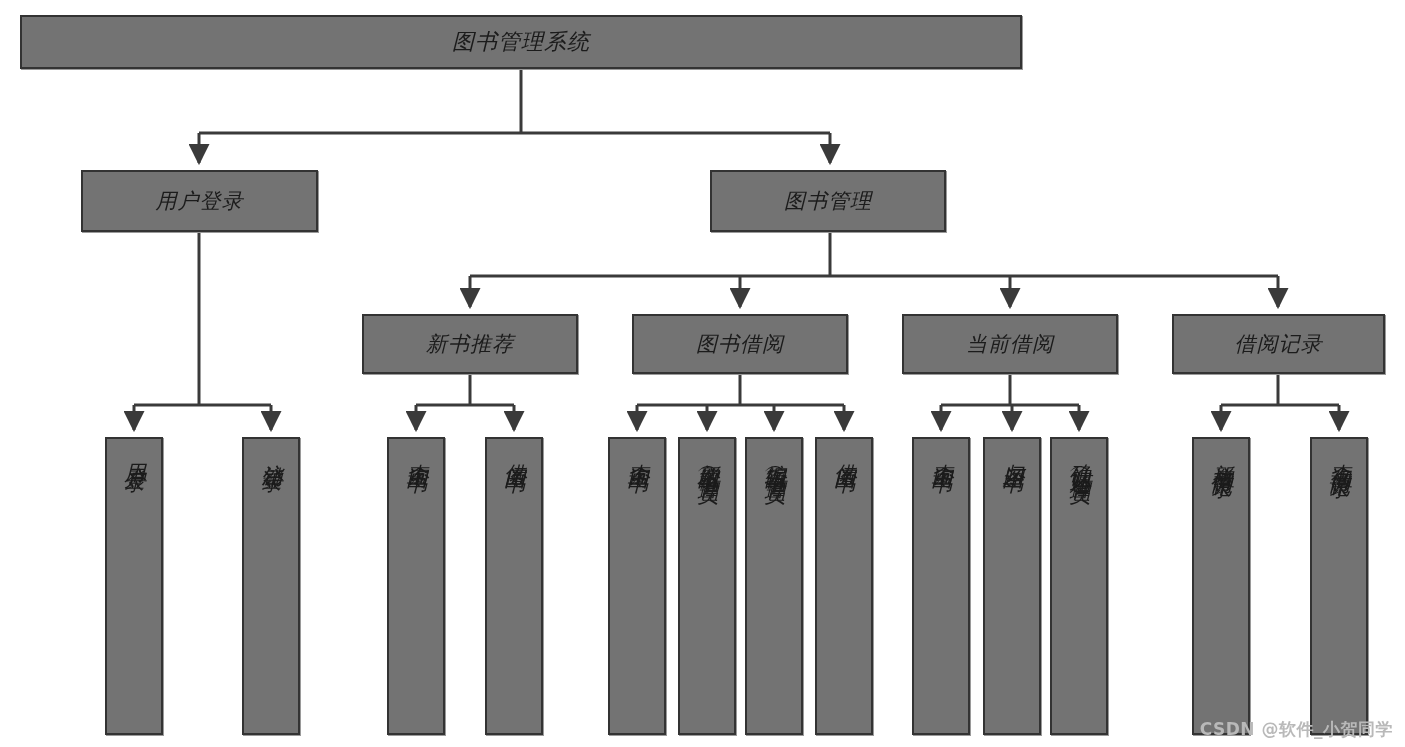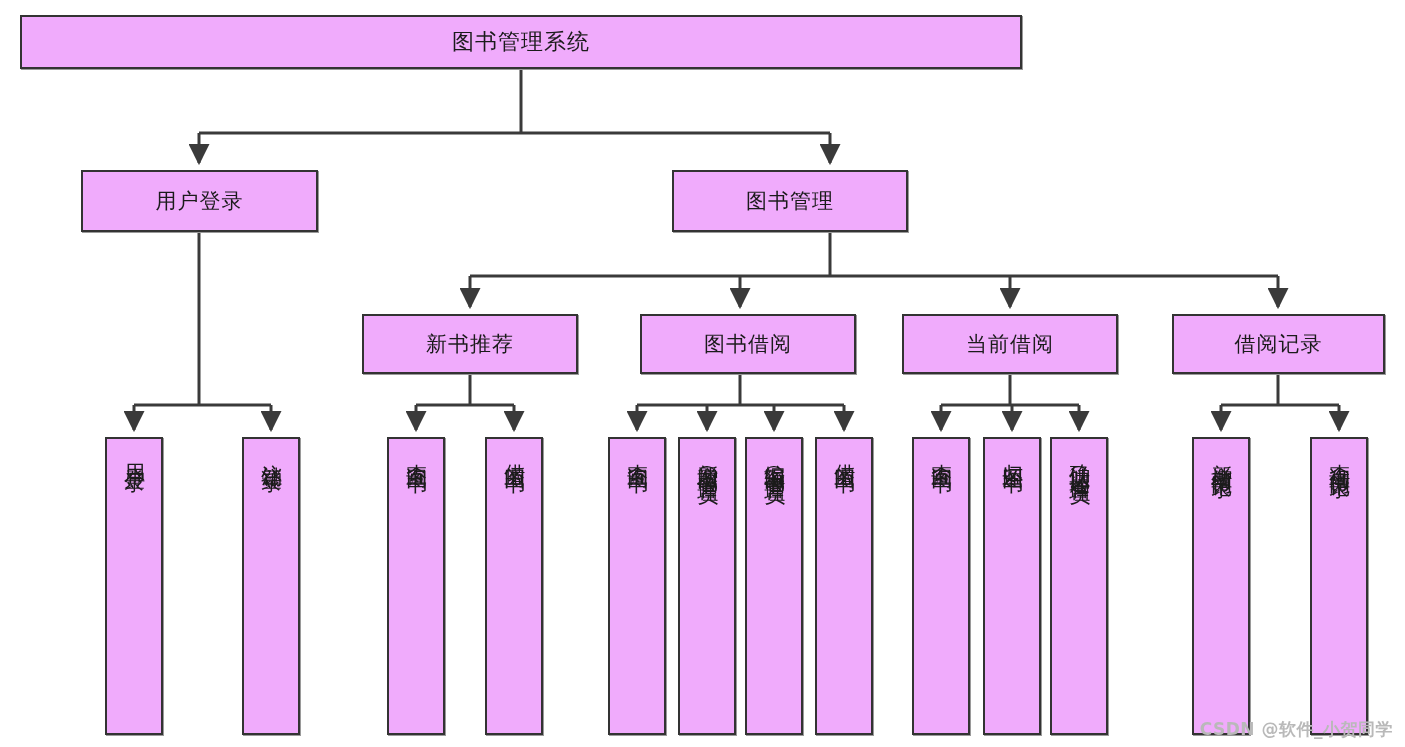--- a/index.html
+++ b/index.html
@@ -19,26 +19,27 @@
   #wires{
     position:absolute;
     left:0; top:0;
     width:1405px; height:747px;
     pointer-events:none;
   }
   
   .node{
     position:absolute;
     box-sizing:border-box;
-    background:#f0abfc;
+    background:#737373;
     border:2px solid #333333;
     display:flex;
     align-items:center;
     justify-content:center;
     box-shadow:1px 1px 0 0 #9a9a9a;
+    font-style:italic;
   }
   .node .label{
     font-size:21px;
     line-height:1.15;
     color:#1b1b1b;
     letter-spacing:1px;
     white-space:nowrap;
   }
   
   .node.root .label{font-size:22px;}
@@ -128,28 +129,28 @@
     </g>
   </svg>
 
   <div class="node root" style="left: 20px; top: 15px; width: 1002px; height: 54px;">
     <span class="label">图书管理系统</span>
   </div>
 
   <div class="node level2" style="left: 81px; top: 170px; width: 237px; height: 62px;">
     <span class="label">用户登录</span>
   </div>
-  <div class="node level2" style="left: 672px; top: 170px; width: 236px; height: 62px;">
+  <div class="node level2" style="left: 710px; top: 170px; width: 236px; height: 62px;">
     <span class="label">图书管理</span>
   </div>
 
   <div class="node level3" style="left: 362px; top: 314px; width: 216px; height: 60px;">
     <span class="label">新书推荐</span>
   </div>
-  <div class="node level3" style="left: 632px; top: 314px; width: 216px; height: 60px; margin-left: 8px;">
+  <div class="node level3" style="left: 632px; top: 314px; width: 216px; height: 60px;">
     <span class="label">图书借阅</span>
   </div>
   <div class="node level3" style="left: 902px; top: 314px; width: 216px; height: 60px; align-items: center;">
     <span class="label">当前借阅</span>
   </div>
   <div class="node level3" style="left: 1172px; top: 314px; width: 213px; height: 60px;">
     <span class="label">借阅记录</span>
   </div>
 
   <div class="node leaf" style="left: 105px; top: 437px; width: 58px; height: 298px;">

